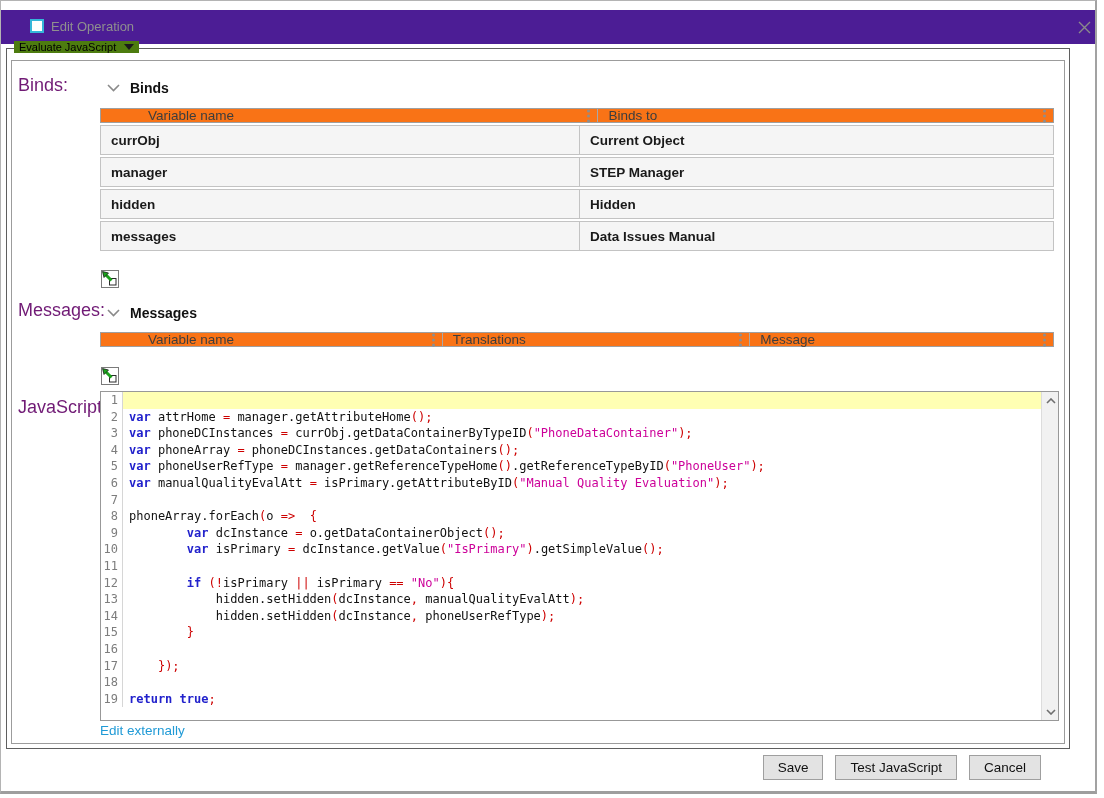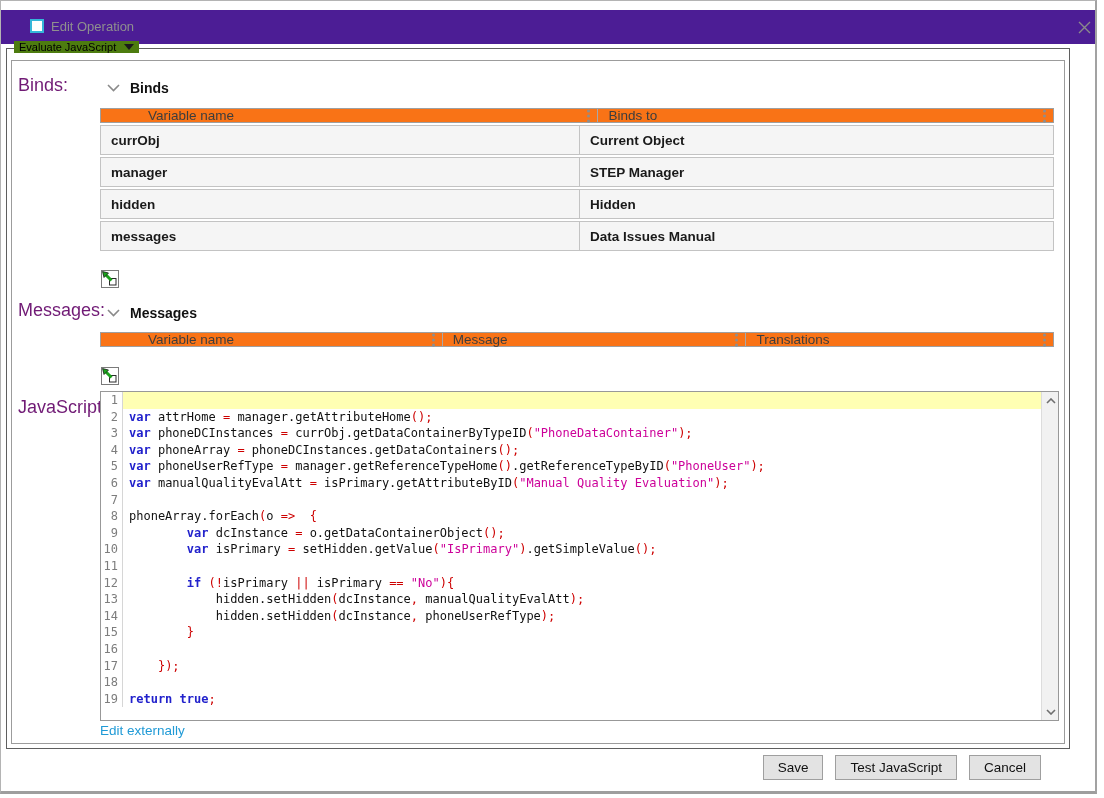--- a/index.html
+++ b/index.html
@@ -143,30 +143,30 @@
   <div class="grid" style="left:99px; top:331px; width:954px;">
     <div class="grid-header" id="messages-header">
         <div class="grid-hcell" style="width: 316px;">
           <span>Variable name</span>
           <span class="kebab">
             <i></i>
             <i></i>
             <i></i>
           </span>
         </div>
+        <div class="grid-hcell" style="width: 320px;">
+          <span>Translations</span>
+          <span class="kebab">
+            <i></i>
+            <i></i>
+            <i></i>
+          </span>
+        </div>
         <div class="grid-hcell" style="width: 316px;">
           <span>Message</span>
-          <span class="kebab">
-            <i></i>
-            <i></i>
-            <i></i>
-          </span>
-        </div>
-        <div class="grid-hcell" style="width: 320px;">
-          <span>Translations</span>
           <span class="kebab">
             <i></i>
             <i></i>
             <i></i>
           </span>
         </div>
       </div>
     <div id="messages-rows"></div>
   </div>
   <svg class="edit-icon" style="left:100px; top:366px;" viewBox="0 0 18 18">
@@ -211,21 +211,21 @@
         <div class="code-line">
           <div class="gutter">8</div>
           <div class="code-text"><span class="tk-p">phoneArray.forEach</span><span class="tk-o">(</span><span class="tk-p">o </span><span class="tk-o">=&gt;</span><span class="tk-p">  </span><span class="tk-o">{</span></div>
         </div>
         <div class="code-line">
           <div class="gutter">9</div>
           <div class="code-text"><span class="tk-p">        </span><span class="tk-k">var</span><span class="tk-p"> dcInstance </span><span class="tk-o">=</span><span class="tk-p"> o.getDataContainerObject</span><span class="tk-o">();</span></div>
         </div>
         <div class="code-line">
           <div class="gutter">10</div>
-          <div class="code-text"><span class="tk-p">        </span><span class="tk-k">var</span><span class="tk-p"> isPrimary </span><span class="tk-o">=</span><span class="tk-p"> setHidden.getValue</span><span class="tk-o">(</span><span class="tk-s">"IsPrimary"</span><span class="tk-o">)</span><span class="tk-p">.getSimpleValue</span><span class="tk-o">();</span></div>
+          <div class="code-text"><span class="tk-p">        </span><span class="tk-k">var</span><span class="tk-p"> isPrimary </span><span class="tk-o">=</span><span class="tk-p"> dcInstance.getValue</span><span class="tk-o">(</span><span class="tk-s">"IsPrimary"</span><span class="tk-o">)</span><span class="tk-p">.getSimpleValue</span><span class="tk-o">();</span></div>
         </div>
         <div class="code-line">
           <div class="gutter">11</div>
           <div class="code-text"></div>
         </div>
         <div class="code-line">
           <div class="gutter">12</div>
           <div class="code-text"><span class="tk-p">        </span><span class="tk-k">if</span><span class="tk-p"> </span><span class="tk-o">(!</span><span class="tk-p">isPrimary </span><span class="tk-o">||</span><span class="tk-p"> isPrimary </span><span class="tk-o">==</span><span class="tk-p"> </span><span class="tk-s">"No"</span><span class="tk-o">){</span></div>
         </div>
         <div class="code-line">

